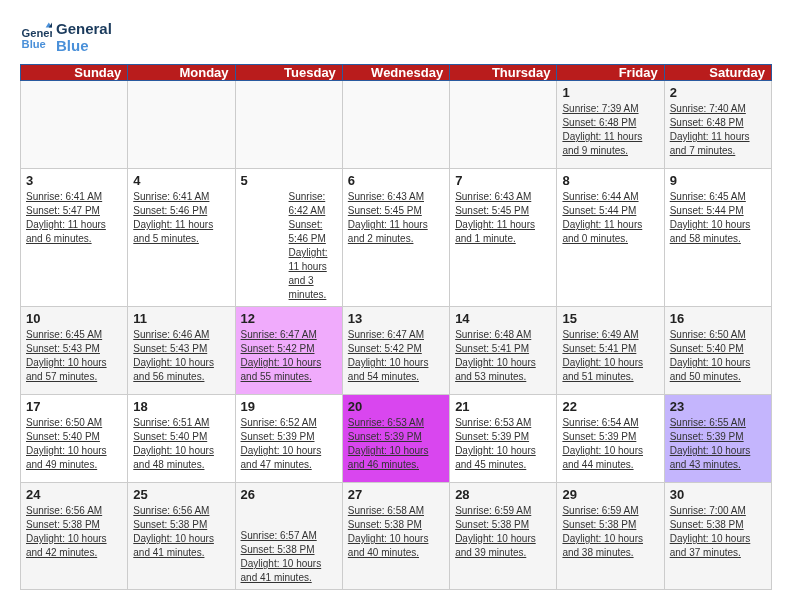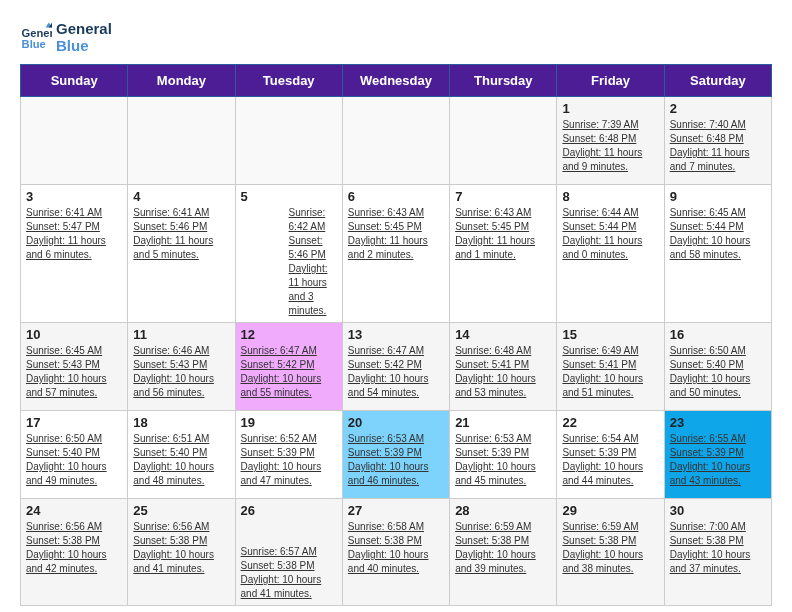--- a/index.html
+++ b/index.html
@@ -36,24 +36,24 @@
     .location-title {
       font-size: 16px;
       color: #444;
     }
     .calendar-table {
       width: 100%;
       border-collapse: collapse;
       table-layout: fixed;
     }
     .calendar-table th {
-      background: #4c1d95;
+      background: #b91c1c;
       color: #fff;
-      text-align: center;
-      padding: 8px 6px;
+      text-align: right;
+      padding: 0 6px;
       font-size: 13px;
       border: 1px solid #2a5a9f;
     }
     .calendar-table td {
       border: 1px solid #ccc;
       vertical-align: top;
       padding: 4px 5px;
       font-size: 10.5px;
       color: #333;
       height: 88px;
@@ -255,42 +255,42 @@
 Daylight: 10 hours
 and 48 minutes.</div>
         </td>
         <td style="background: rgb(255, 255, 255);">
           <span class="day-num">19</span>
           <div class="day-info" style="white-space: pre-line;">Sunrise: 6:52 AM
 Sunset: 5:39 PM
 Daylight: 10 hours
 and 47 minutes.</div>
         </td>
-        <td style="background: #7dd3fc; margin-left: 8px;">
+        <td style="background: #d946ef; margin-left: 8px;">
           <span class="day-num">20</span>
           <div class="day-info" style="white-space: pre-line;">Sunrise: 6:53 AM
 Sunset: 5:39 PM
 Daylight: 10 hours
 and 46 minutes.</div>
         </td>
         <td style="background: rgb(255, 255, 255);">
           <span class="day-num">21</span>
           <div class="day-info" style="white-space: pre-line;">Sunrise: 6:53 AM
 Sunset: 5:39 PM
 Daylight: 10 hours
 and 45 minutes.</div>
         </td>
         <td style="background: rgb(255, 255, 255);">
           <span class="day-num">22</span>
           <div class="day-info" style="white-space: pre-line;">Sunrise: 6:54 AM
 Sunset: 5:39 PM
 Daylight: 10 hours
 and 44 minutes.</div>
         </td>
-        <td style="background: #0ea5e9;">
+        <td style="background: #c4b5fd;">
           <span class="day-num">23</span>
           <div class="day-info" style="white-space: pre-line;">Sunrise: 6:55 AM
 Sunset: 5:39 PM
 Daylight: 10 hours
 and 43 minutes.</div>
         </td>
       </tr>
       <tr>
         <td style="background: rgb(245, 245, 245);">
           <span class="day-num">24</span>

